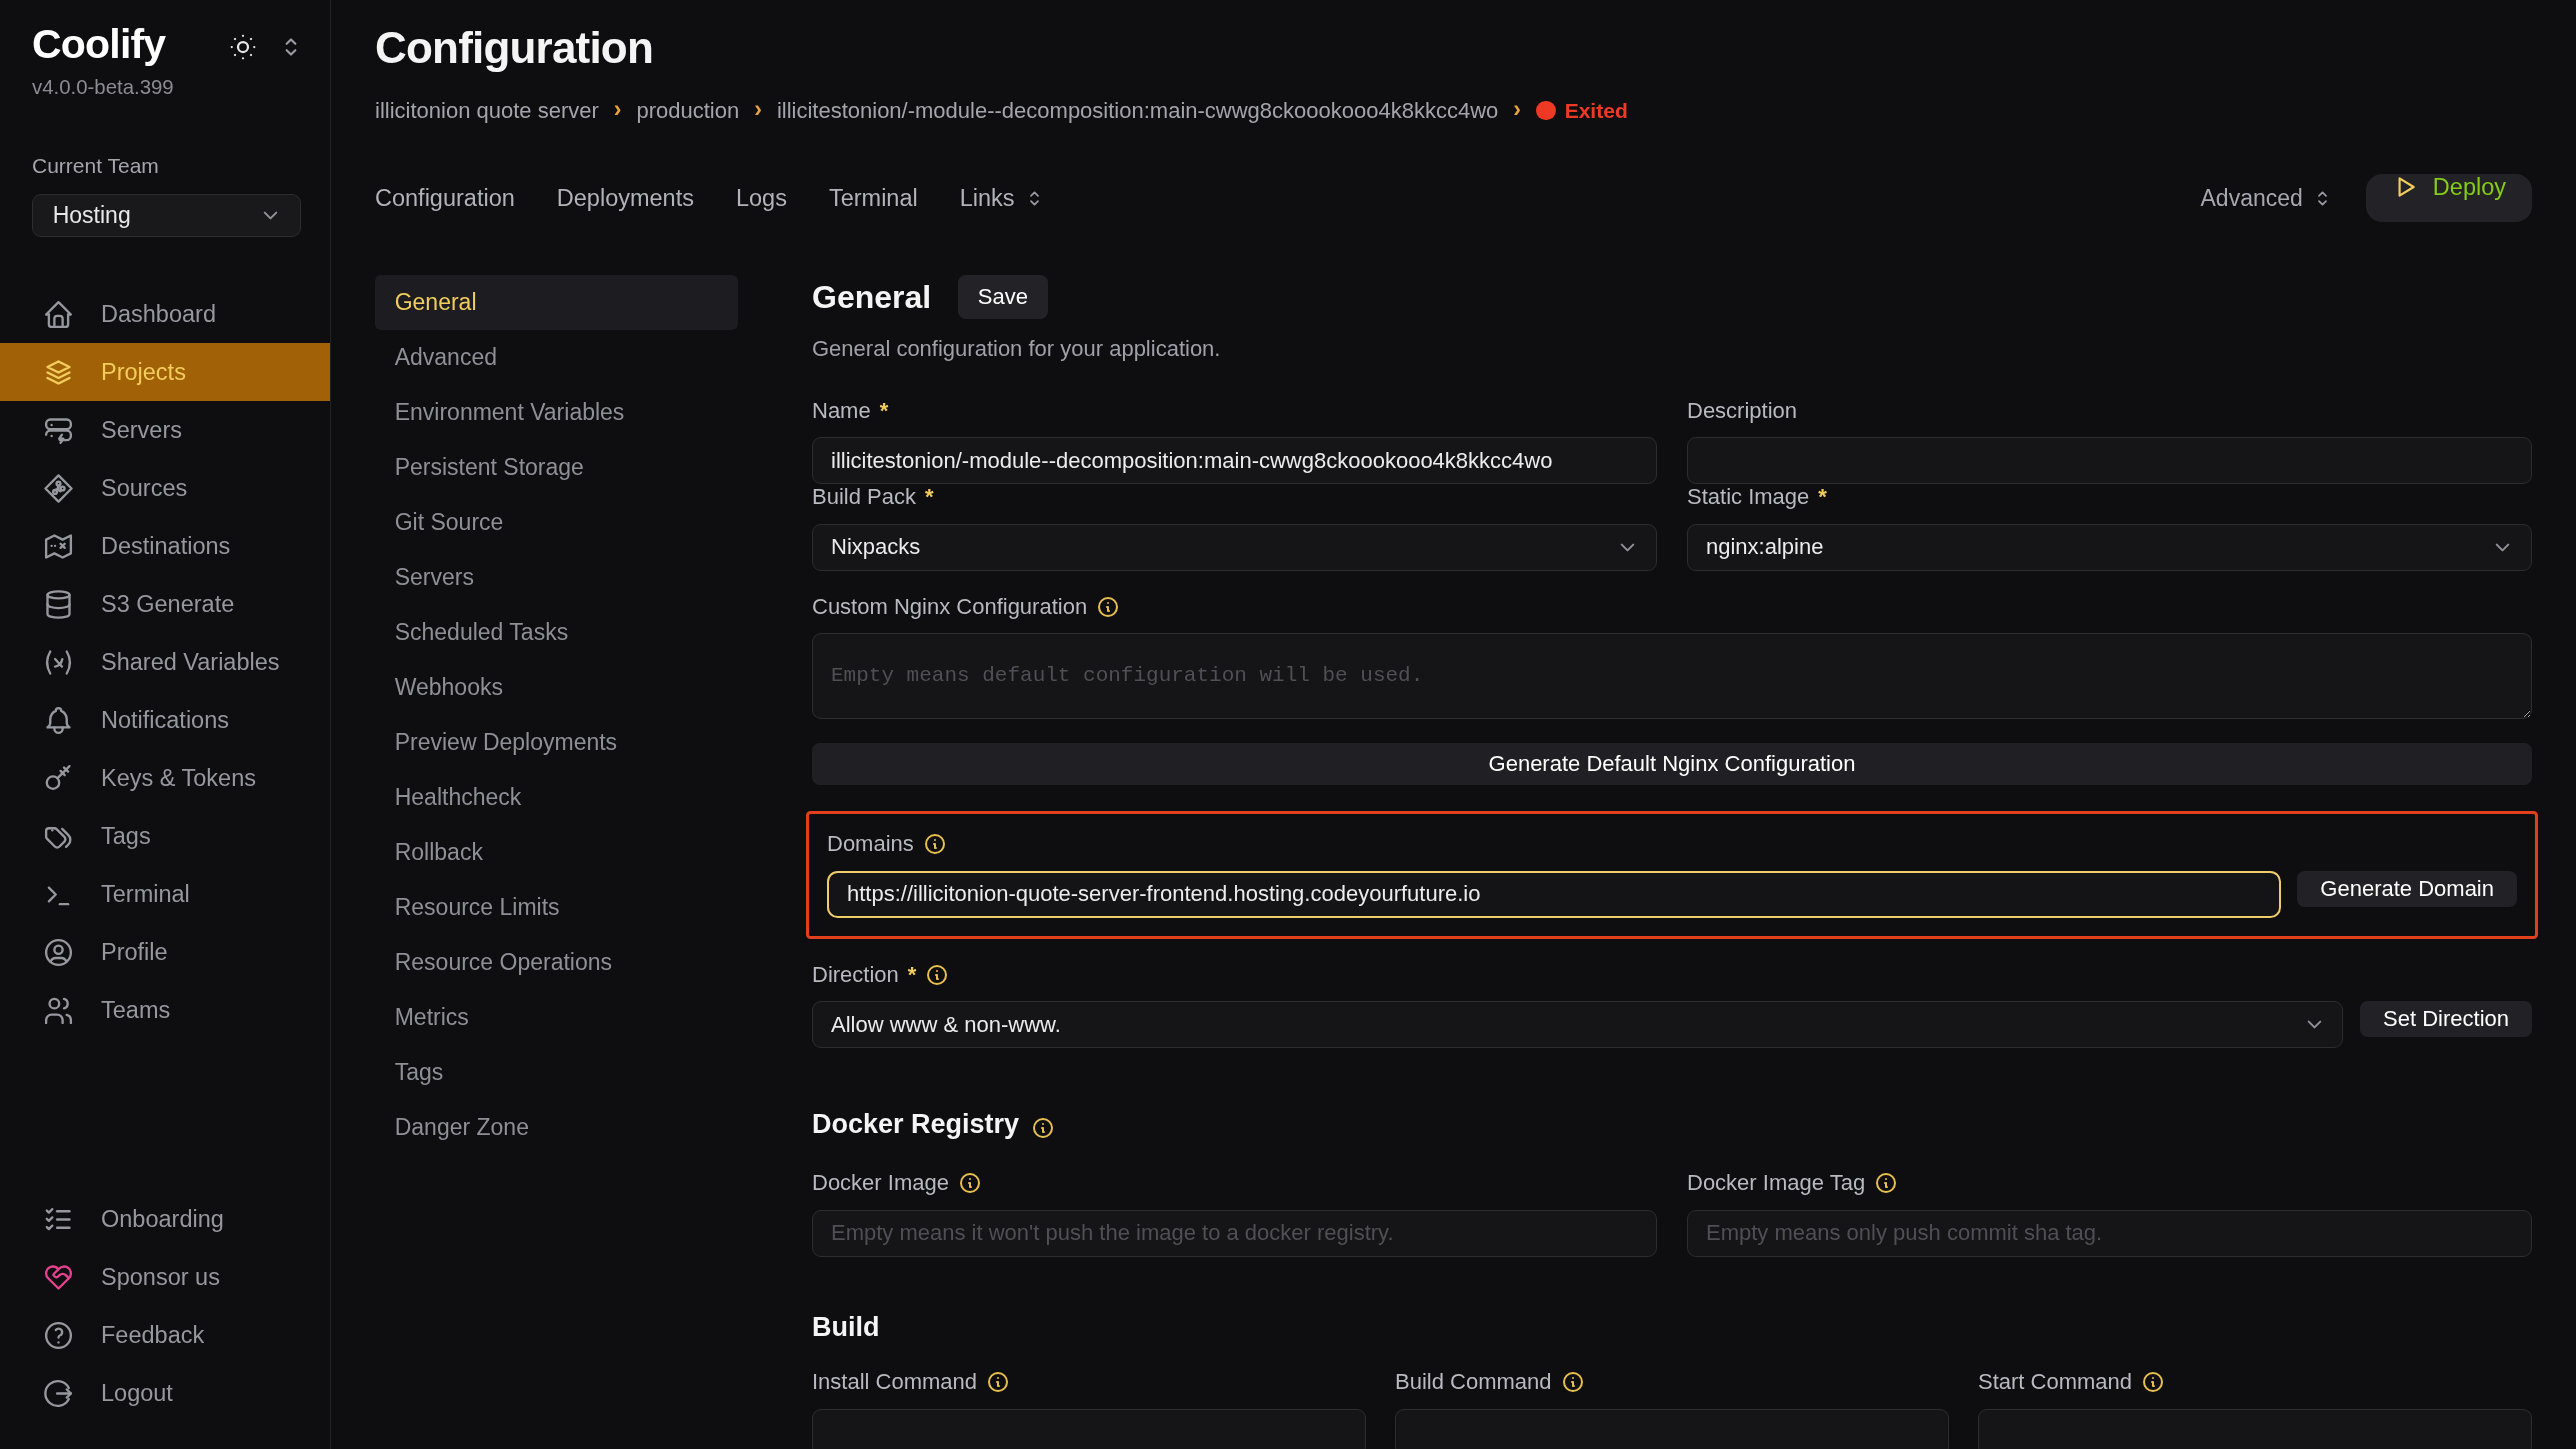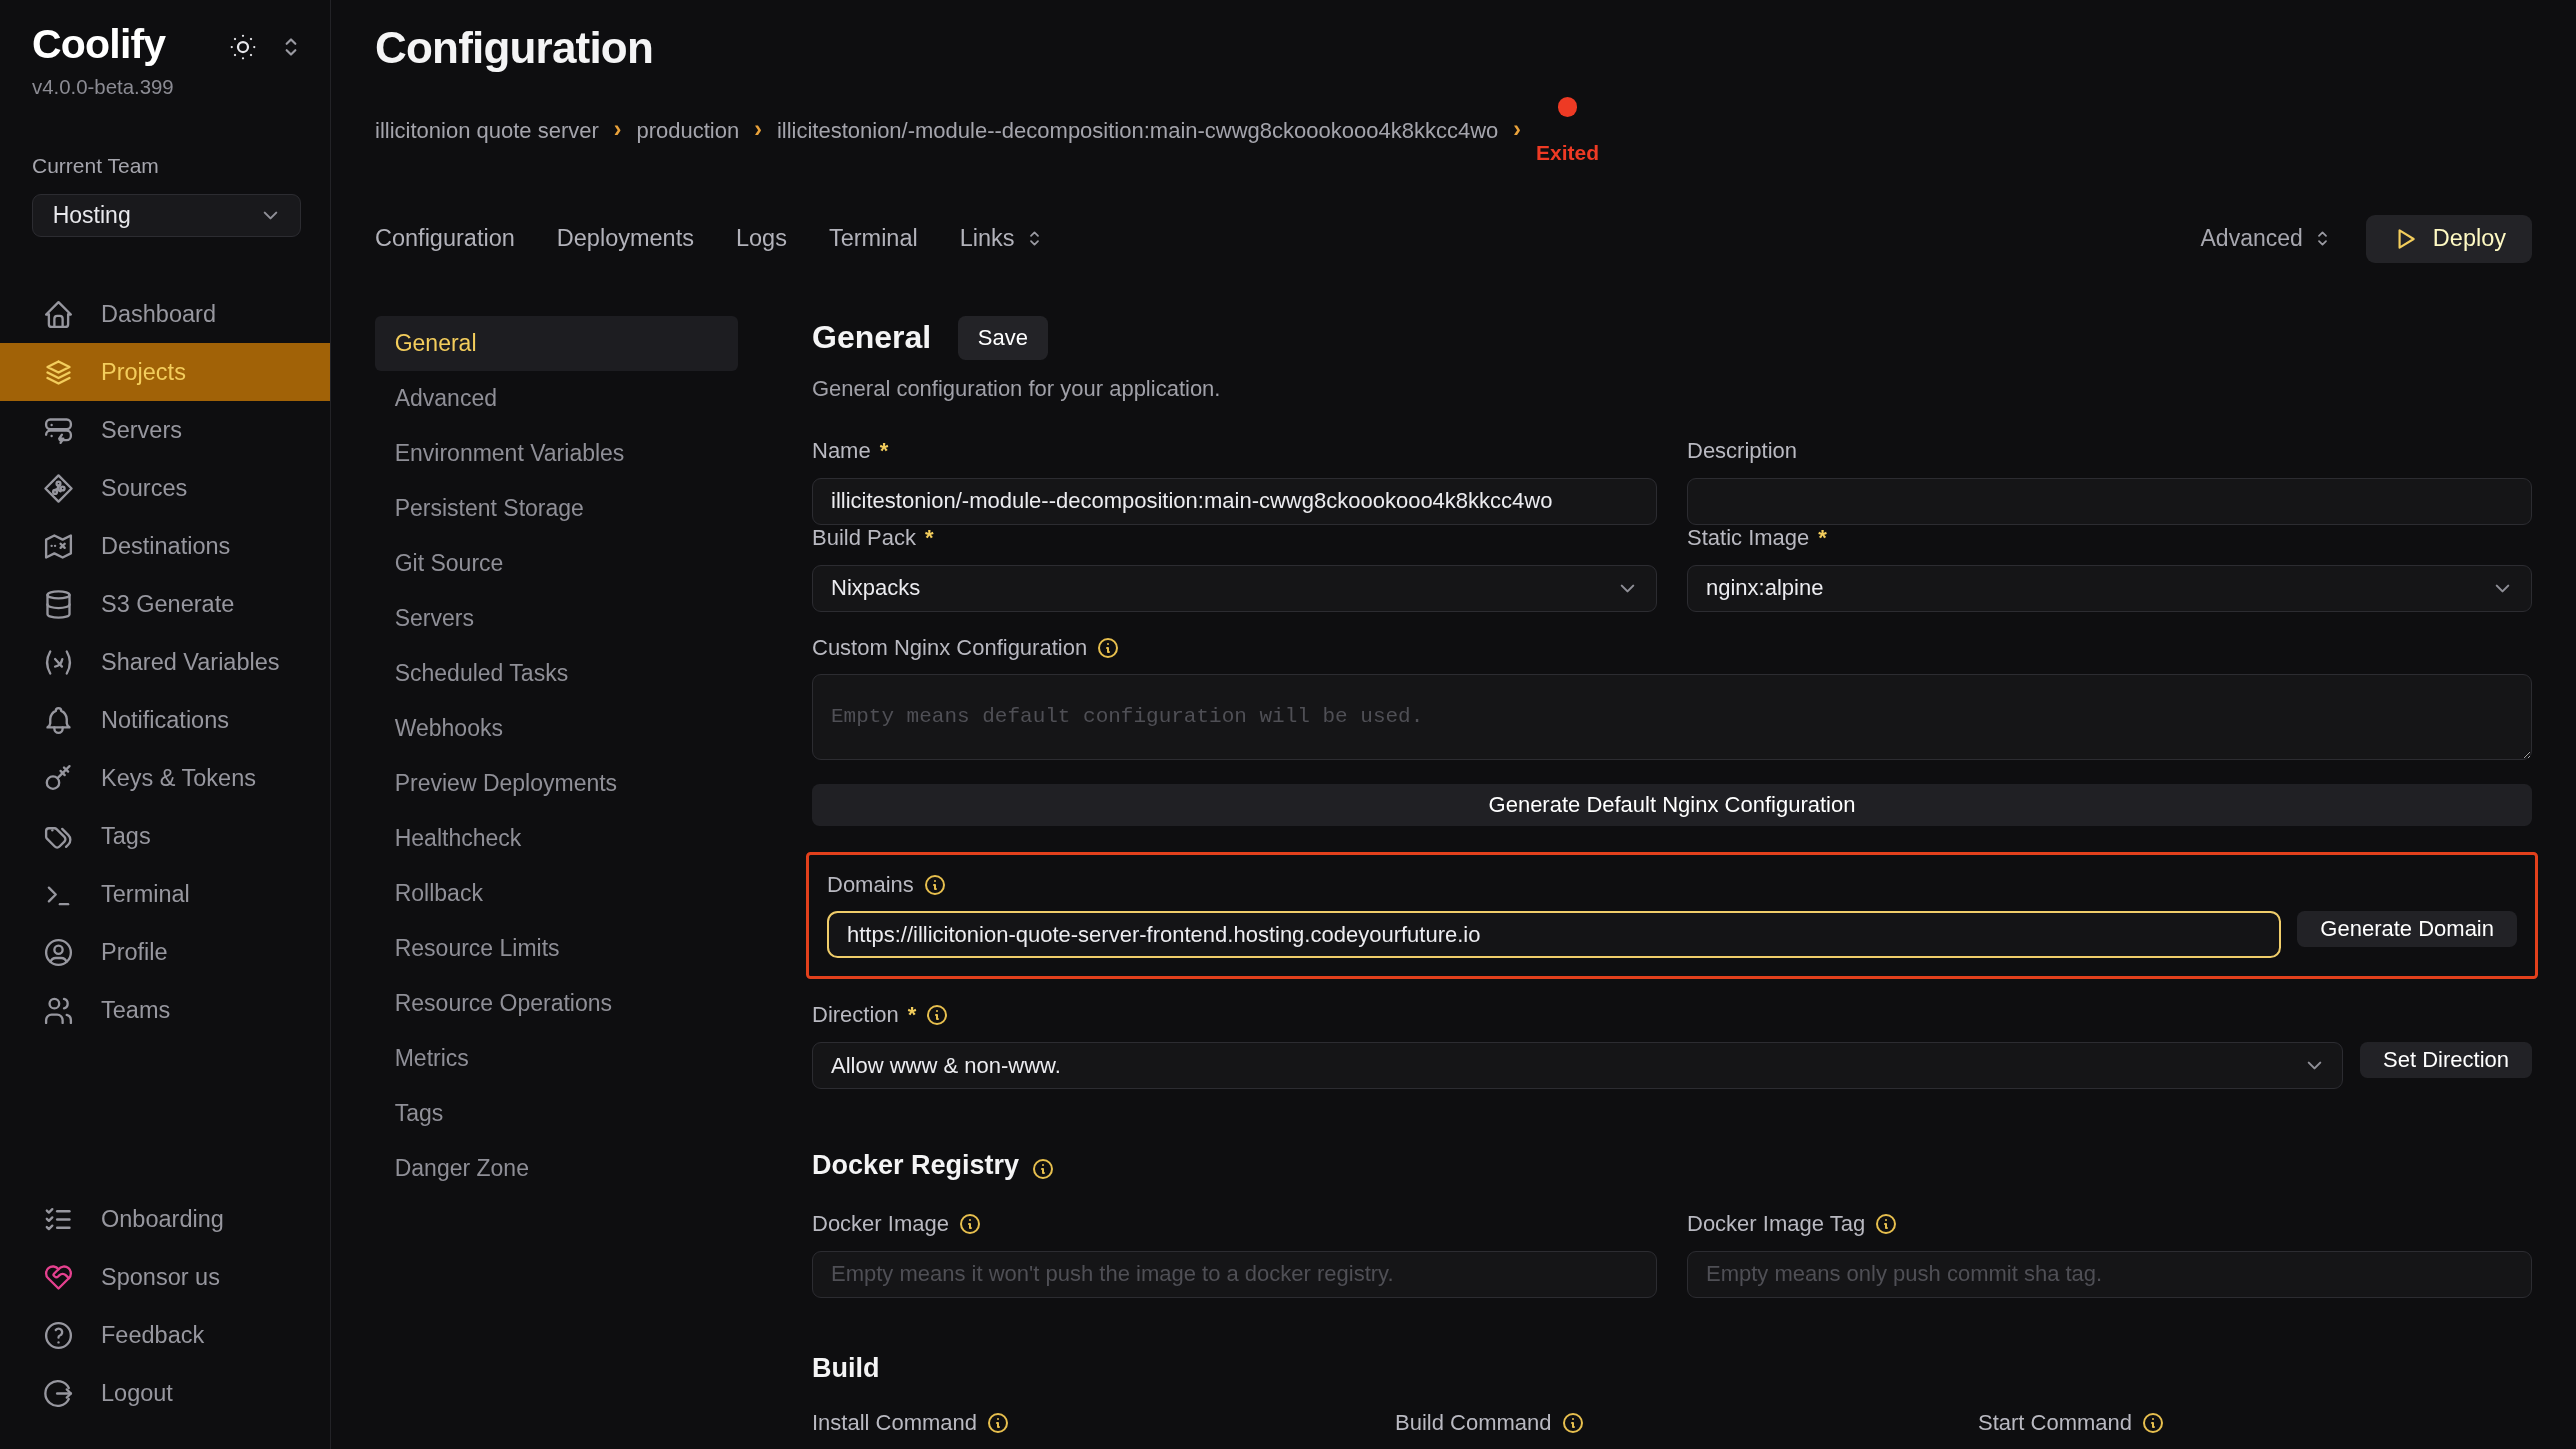--- a/index.html
+++ b/index.html
@@ -38,33 +38,33 @@
     stroke-width:1.7; stroke-linecap:round; stroke-linejoin:round; flex:none; }
   .nav-item.active { background:#a16207; color:#f3cd5c; }
   .nav-item.sponsor svg { stroke:#e5418f; }
   .side-footer { margin-top:auto; margin-left:-32px; display:flex; flex-direction:column; }
 
   
   main { flex:1; padding:23px 44px 0 44px; display:flex; flex-direction:column; }
   h1.page-title { font-size:44px; font-weight:700; letter-spacing:-0.8px; }
   .breadcrumb { display:flex; align-items:center; gap:15px; margin-top:24px; font-size:22px; color:#a4a4ac; }
   .crumb-sep { color:#e9a23b; font-size:23px; font-weight:700; transform:translateY(-1.5px); }
-  .status { display:flex; align-items:center; gap:24px;flex-direction:column; }
+  .status { display:flex; align-items:center; gap:9px; }
   .status-dot { width:19.7px; height:19.7px; border-radius:50%; background:#ee3a24; }
   .status-text { color:#ee3a24; font-weight:700; font-size:21px; }
 
   .tabs-row { display:flex; align-items:center; margin-top:50px; }
   .tabs { display:flex; align-items:center; gap:42px; }
   .tab { color:#b2b2ba; font-size:23.5px; cursor:pointer; display:flex; align-items:center; gap:9px; }
   .tabs-right { margin-left:auto; display:flex; align-items:center; gap:33px; }
   .advanced { color:#a7a7af; display:flex; align-items:center; gap:9px; cursor:pointer; }
   .deploy-btn {
-    display:flex; align-items:center; gap:15px;
-    background:#232327; border-radius:9px; height:48px; padding:0 26px;
-    color:#fef9c3; cursor:pointer; font-size:23.5px;
+    display:flex; gap:15px;
+    background:#232327; border-radius:16px; height:48px; padding:0 26px;
+    color:#84cc16; cursor:pointer; font-size:23.5px;
   }
   .sel-icon { width:26px; height:26px; stroke:#9a9aa2; fill:none; stroke-width:2; stroke-linecap:round; stroke-linejoin:round; }
 
   .content { display:flex; margin-top:53px; flex:1; min-height:0; }
   .subnav { width:363px; min-width:363px; display:flex; flex-direction:column; }
   .subnav-item {
     height:55px; display:flex; align-items:center; padding-left:19.7px;
     color:#8f8f97; font-size:23px; border-radius:6px; cursor:pointer;
   }
   .subnav-item.active { background:#1d1d21; color:#f3cd5c; }

